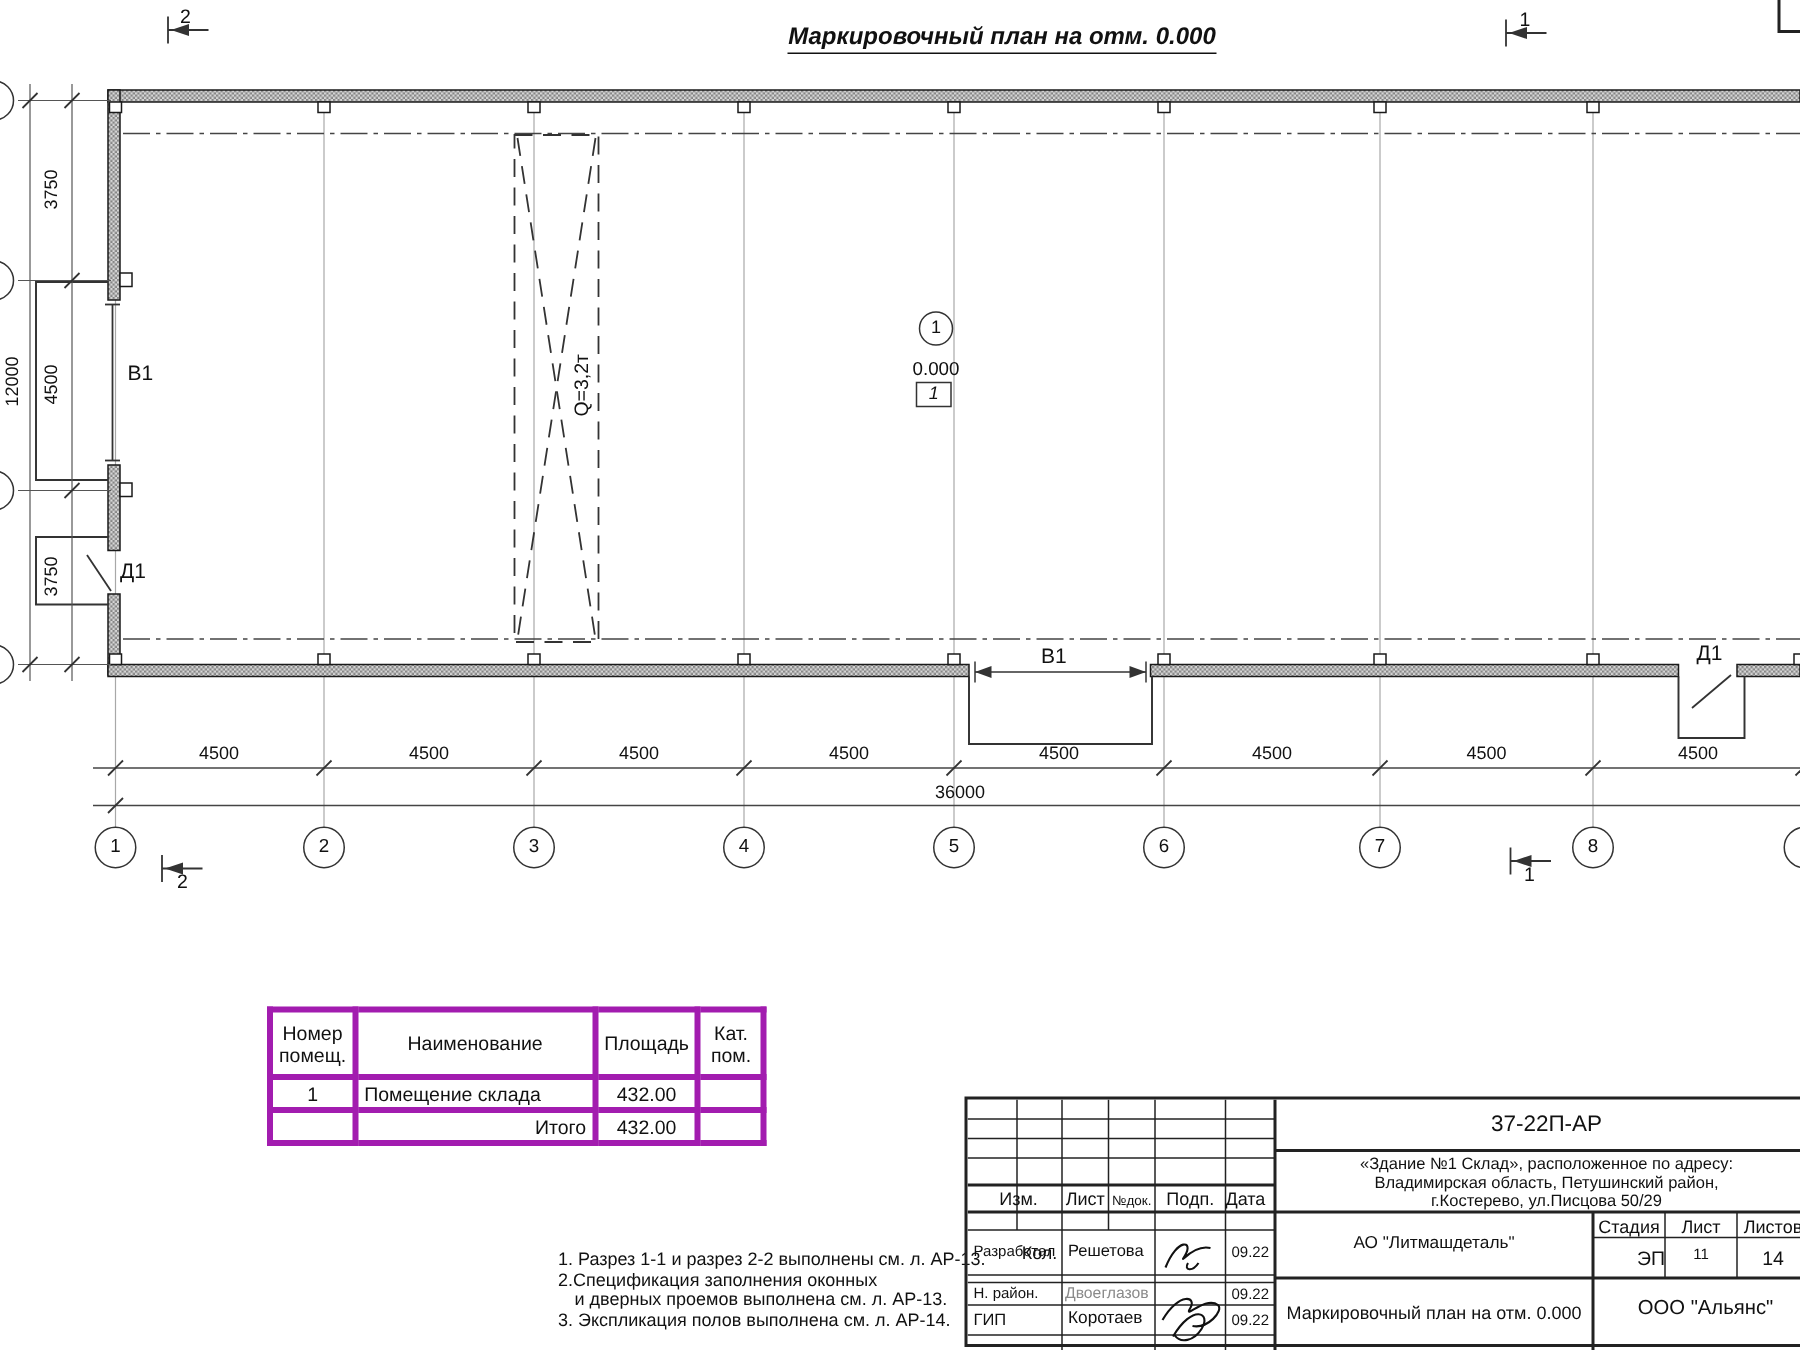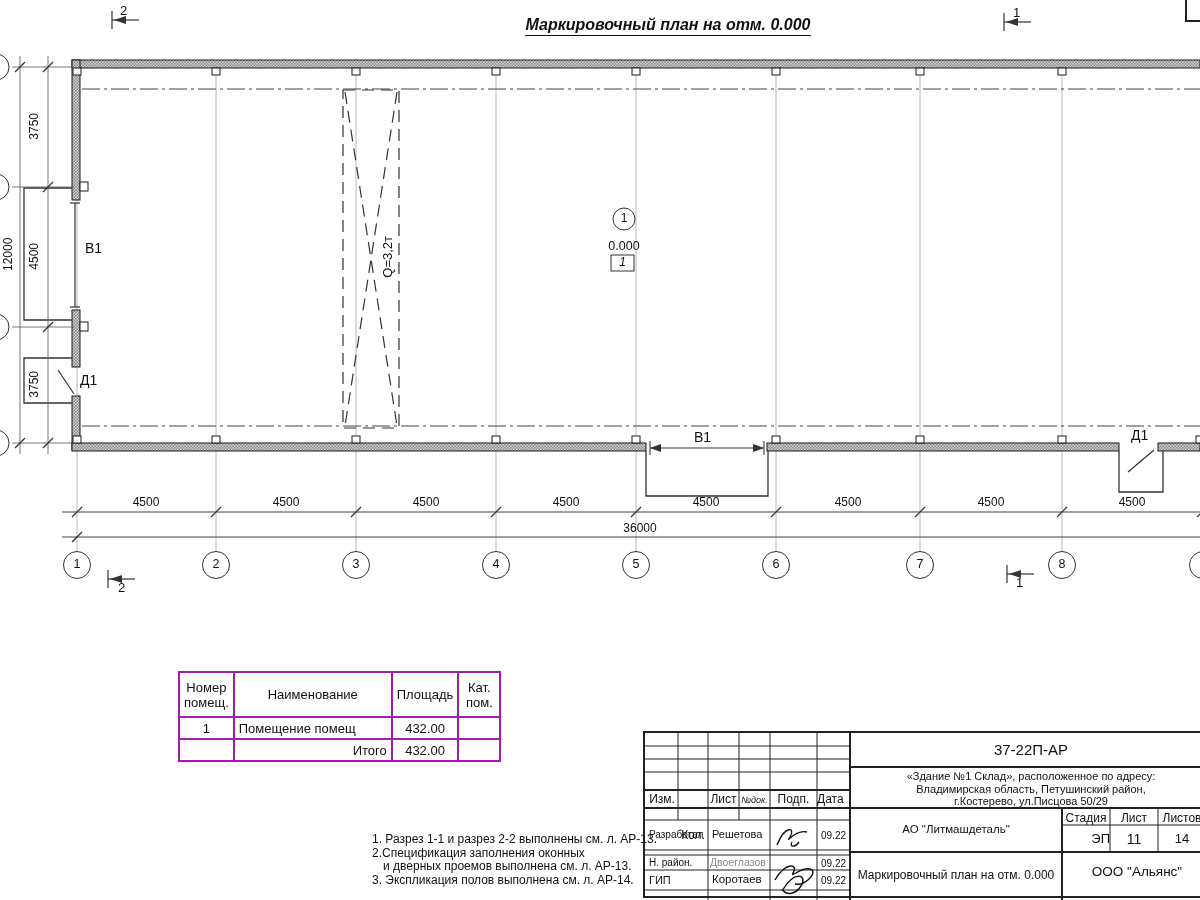--- a/index.html
+++ b/index.html
@@ -9,21 +9,21 @@
   .c{text-align:center;}
   .r{text-align:right;}
   .it{font-style:italic;}
   .b{font-weight:bold;}
   .rot{transform:rotate(-90deg);transform-origin:center center;}
   .ul{border-bottom:1px solid #111;padding-bottom:2px;}
   svg{position:absolute;left:0;top:0;}
   .gray{color:#8a8a8a;}
   
   #expl-table{position:absolute;left:178px;top:671px;border-collapse:collapse;}
-  #expl-table td{border:2px solid #a21caf;font-size:13px;padding:0 4px;vertical-align:middle;}
+  #expl-table td{border:4px solid #a21caf;font-size:13px;padding:0 4px;vertical-align:middle;}
   #expl-table{border:2px solid #222;}
   
   #stamp{position:absolute;left:643px;top:731px;width:567px;height:167px;border:2px solid #222;box-sizing:border-box;}
   .st{position:absolute;white-space:nowrap;}
 </style>
 </head>
 <body>
 
 <div id="sheet">
 
@@ -250,21 +250,21 @@
       </td>
       <td style="width:148px;" class="c">Наименование</td>
       <td style="width:56px;" class="c">Площадь</td>
       <td style="width:32px;" class="c">
         <div>Кат.</div>
             <div>пом.</div>
       </td>
     </tr>
     <tr style="height:22px;">
       <td class="c">1</td>
-      <td>Помещение помещ</td>
+      <td>Помещение склада</td>
       <td class="c">432.00</td>
       <td></td>
     </tr>
     <tr style="height:22px;">
       <td></td>
       <td class="r">Итого</td>
       <td class="c">432.00</td>
       <td></td>
     </tr>
   </tbody>
@@ -304,24 +304,24 @@
         <line x1="205" y1="34" x2="567" y2="34"></line>
         <line x1="205" y1="119" x2="567" y2="119"></line>
         <line x1="417" y1="75" x2="417" y2="167"></line>
       </g>
       <g fill="none" stroke="#111" stroke-width="1.4">
         <path d="M132,112 C140,92 151,94 145,104 C140,112 150,96 162,99 M147,109 C144,114 150,115 154,109"></path>
         <path d="M130,147 C141,128 154,131 148,140 C145,146 159,131 167,137 C171,141 160,153 150,151 M137,158 C150,136 163,142 156,153 C151,161 142,163 138,157"></path>
       </g>
     </svg>
 
-    <div class="st c" style="left:0;top:59px;width:34px;font-size:12px;">Изм.</div>
+    <div class="st c" style="left:17px;top:59px;width:34px;font-size:12px;">Изм.</div>
     <div class="st c" style="left:33px;top:59px;width:30px;font-size:12px;margin-top:36px;">Кол.</div>
     <div class="st c" style="left:63px;top:59px;width:31px;font-size:12px;">Лист</div>
-    <div class="st c" style="left:94px;top:62px;width:31px;font-size:9px;font-style:italic;">№док.</div>
+    <div class="st c" style="left:94px;top:62px;width:31px;font-size:9px;">№док.</div>
     <div class="st c" style="left:125px;top:59px;width:47px;font-size:12px;">Подп.</div>
     <div class="st c" style="left:172px;top:59px;width:24px;font-size:12px;">Дата</div>
 
     <div class="st" style="left:4px;top:96px;font-size:10px;">Разработал</div>
     <div class="st" style="left:67px;top:95px;font-size:11px;">Решетова</div>
     <div class="st c" style="left:172px;top:97px;width:33px;font-size:10px;">09.22</div>
 
     <div class="st" style="left:4px;top:124px;font-size:10px;">Н. район.</div>
     <div class="st gray" style="left:65px;top:123px;font-size:10.5px;">Двоеглазов</div>
     <div class="st c" style="left:172px;top:125px;width:33px;font-size:10px;">09.22</div>
@@ -334,20 +334,20 @@
     <div class="st c" style="left:205px;top:37px;width:362px;font-size:11px;">«Здание №1 Склад», расположенное по адресу:</div>
     <div class="st c" style="left:205px;top:50px;width:362px;font-size:11px;">Владимирская область, Петушинский район,</div>
     <div class="st c" style="left:205px;top:62px;width:362px;font-size:11px;">г.Костерево, ул.Писцова 50/29</div>
 
     <div class="st c" style="left:205px;top:90px;width:212px;font-size:11.5px;">АО "Литмашдеталь"</div>
 
     <div class="st c" style="left:417px;top:78px;width:48px;font-size:12px;">Стадия</div>
     <div class="st c" style="left:465px;top:78px;width:48px;font-size:12px;">Лист</div>
     <div class="st c" style="left:513px;top:78px;width:48px;font-size:12px;">Листов</div>
     <div class="st c" style="left:417px;top:98px;width:48px;font-size:13px;text-align:right;">ЭП</div>
-    <div class="st c" style="left:465px;top:98px;width:48px;font-size:14px;">11</div>
+    <div class="st c" style="left:465px;top:98px;width:48px;font-size:10px;">11</div>
     <div class="st c" style="left:513px;top:98px;width:48px;font-size:13px;">14</div>
 
     <div class="st c" style="left:205px;top:135px;width:212px;font-size:12px;">Маркировочный план на отм. 0.000</div>
     <div class="st c" style="left:417px;top:131px;width:150px;font-size:13.5px;">ООО "Альянс"</div>
   </div>
 
 </div>
 
 </body></html>

